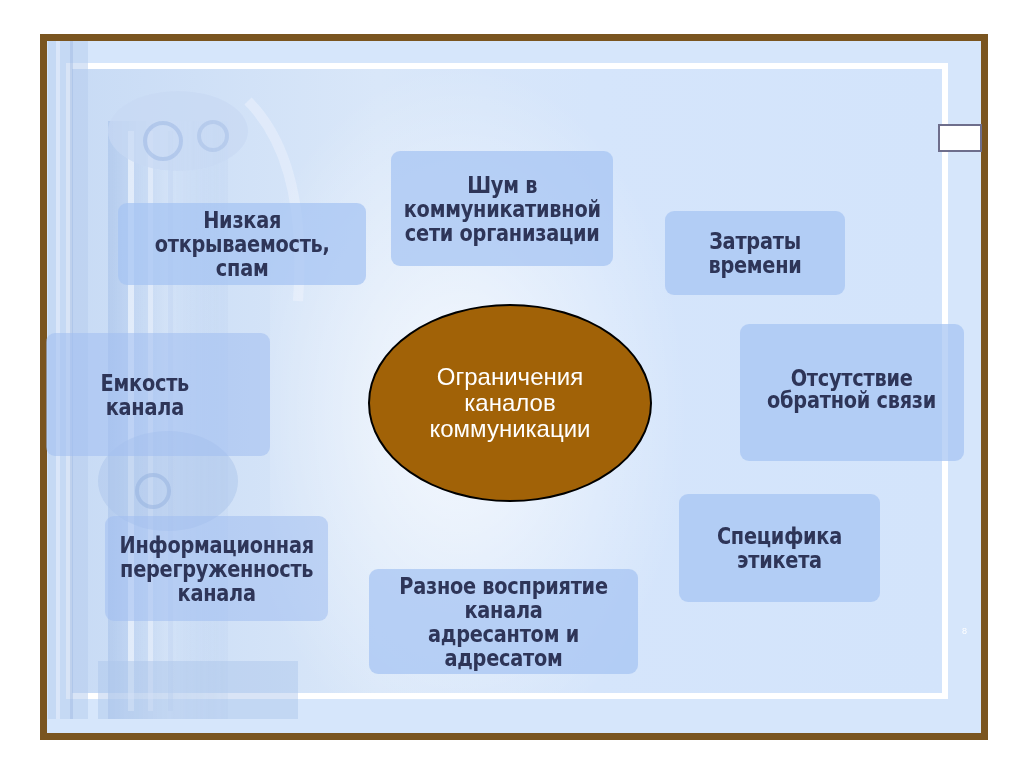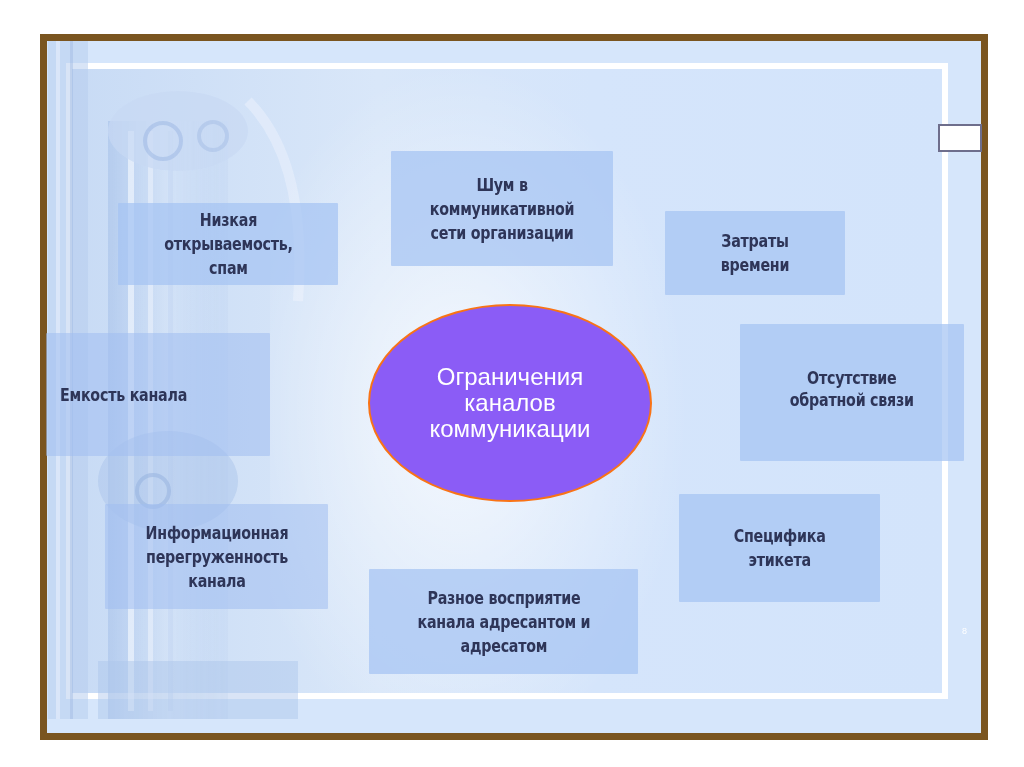--- a/index.html
+++ b/index.html
@@ -52,29 +52,29 @@
       left: 270px;
       top: 60px;
       width: 420px;
       height: 640px;
       background: radial-gradient(ellipse at 45% 55%, rgba(255,255,255,0.75) 0%, rgba(255,255,255,0.35) 35%, rgba(255,255,255,0) 70%);
       pointer-events: none;
     }
     .box {
       position: absolute;
       background: rgba(165, 195, 242, 0.72);
-      border-radius: 1px;
+      border-radius: 9px;
       display: flex;
       align-items: center;
       justify-content: center;
       text-align: center;
       color: #2e3558;
       font-family: "DejaVu Sans", sans-serif;
       font-weight: bold;
-      font-size: 17px;
+      font-size: 23px;
       line-height: 24px;
       letter-spacing: -0.3px;
       transform-origin: center;
       box-sizing: border-box;
       padding: 4px 8px;
     }
     .box span {
       display: inline-block;
       transform: scaleX(0.84);
       white-space: pre-line;
@@ -82,22 +82,22 @@
     .box-transparent {
       background: rgba(160, 190, 240, 0.55);
     }
     .ellipse {
       position: absolute;
       left: 368px;
       top: 304px;
       width: 284px;
       height: 198px;
       border-radius: 50%;
-      background: #8b5cf6;
-      border: 2px solid #f97316;
+      background: #a16207;
+      border: 2px solid #000000;
       box-sizing: border-box;
       display: flex;
       align-items: center;
       justify-content: center;
       text-align: center;
       color: #ffffff;
       font-family: "Liberation Sans", sans-serif;
       font-size: 24px;
       line-height: 26px;
       white-space: pre-line;
@@ -146,21 +146,21 @@
     <ellipse cx="130" cy="90" rx="70" ry="40" fill="#c7d9f4" opacity="0.7"></ellipse>
     <circle cx="115" cy="100" r="18" fill="none" stroke="#9fb9e4" stroke-width="4" opacity="0.6"></circle>
     <circle cx="165" cy="95" r="14" fill="none" stroke="#9fb9e4" stroke-width="4" opacity="0.5"></circle>
     <path d="M200 60 Q260 120 250 260" stroke="#e8f0fc" stroke-width="10" fill="none" opacity="0.7"></path>
     <ellipse cx="120" cy="440" rx="70" ry="50" fill="#a8c2ea" opacity="0.5"></ellipse>
     <circle cx="105" cy="450" r="16" fill="none" stroke="#8eabdc" stroke-width="4" opacity="0.5"></circle>
     <rect x="50" y="620" width="200" height="60" fill="#a9c3ea" opacity="0.5"></rect>
   </svg>
   <div class="light-beam"></div>
 
-  <div class="box" style="left:118px; top:203px; width:220px; height:82px;">
+  <div class="box" style="left:118px; top:203px; width:248px; height:82px;">
     <span>Низкая
 открываемость,
 спам</span>
   </div>
 
   <div class="box" style="left:391px; top:151px; width:222px; height:115px;">
     <span>Шум в
 коммуникативной
 сети организации</span>
   </div>
@@ -177,21 +177,21 @@
     <span>Ограничения
 каналов
 коммуникации</span>
   </div>
 
   <div class="box" style="left:740px; top:324px; width:224px; height:137px; padding-bottom:12px;">
     <span style="line-height:22px;">Отсутствие
 обратной связи</span>
   </div>
 
-  <div class="box box-transparent" style="left:105px; top:504px; width:223px; height:105px;">
+  <div class="box box-transparent" style="left:105px; top:516px; width:223px; height:105px;">
     <span>Информационная
 перегруженность
 канала</span>
   </div>
 
   <div class="box" style="left:369px; top:541px; width:269px; height:105px;margin-top:28px;">
     <span>Разное восприятие
 канала адресантом и
 адресатом</span>
   </div>

